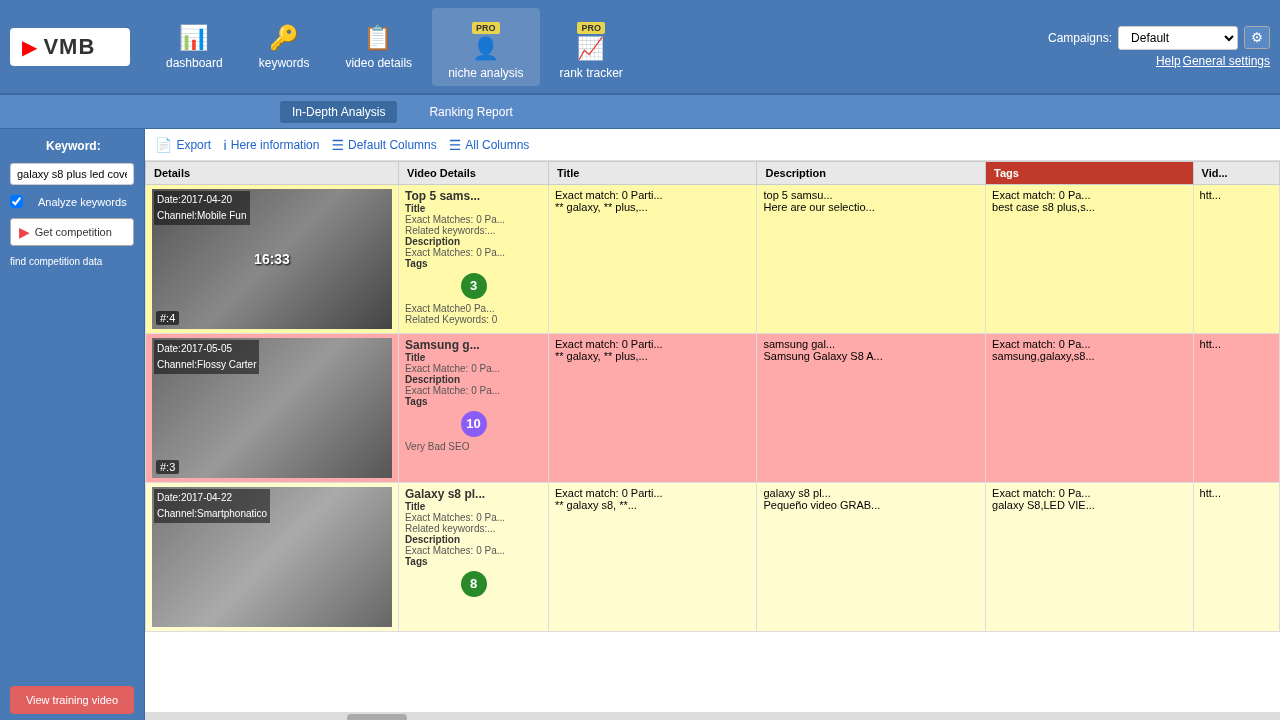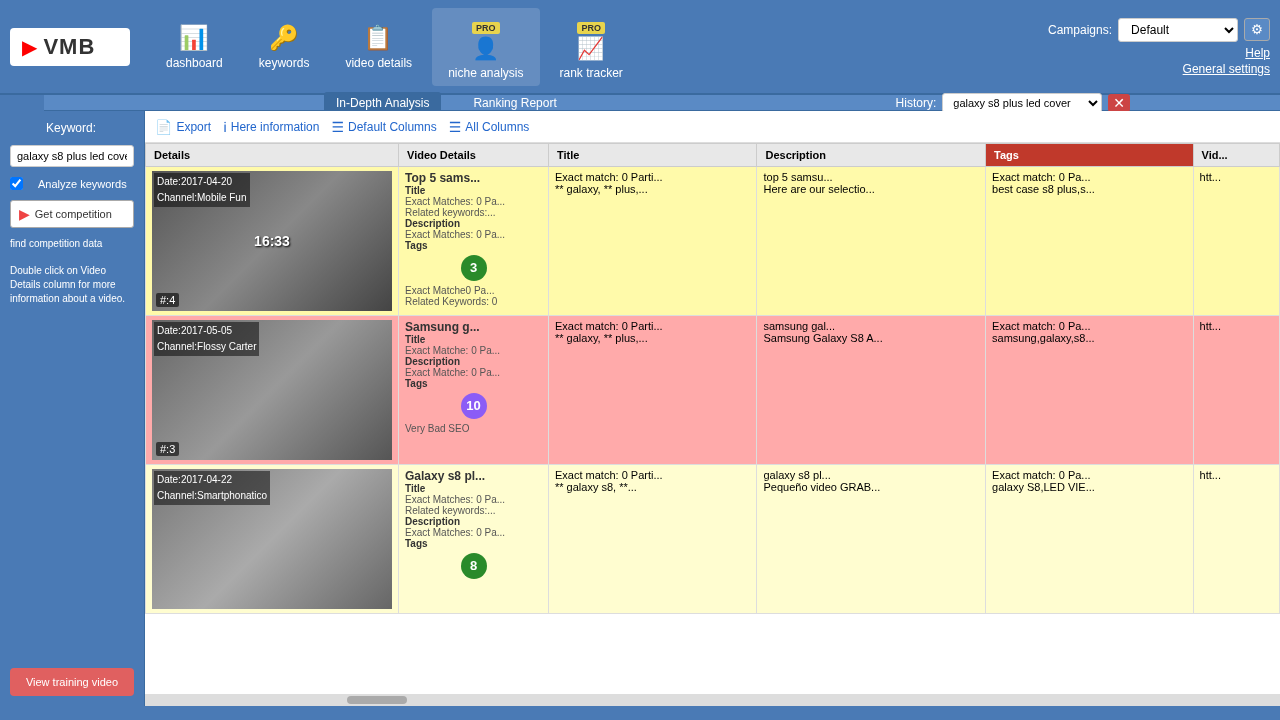--- a/index.html
+++ b/index.html
@@ -35,33 +35,32 @@
     }
     .top-right {
       margin-left: auto; display: flex; flex-direction: column; align-items: flex-end; gap: 4px;
     }
     .campaigns-row { display: flex; align-items: center; gap: 6px; color: white; }
     .campaigns-select {
       background: white; border: 1px solid #ccc; padding: 3px 8px;
       border-radius: 3px; font-size: 12px; min-width: 120px;
     }
     .gear-btn { background: #5a8ac5; border: 1px solid #aaa; padding: 3px 6px; border-radius: 3px; color: white; cursor: pointer; }
-    .top-links { display: flex; flex-direction: column; align-items: flex-end; gap: 2px; }
+    .top-links { display: flex; flex-direction: row; gap: 2px; }
     .top-link { color: white; font-size: 12px; cursor: pointer; text-decoration: underline; }
 
     
     .sub-nav {
       background: #5a8ac5;
-      height: 16px;
+      height: 34px;
       display: flex;
       align-items: center;
       padding: 0 150px 0 280px;
       gap: 20px;
       border-bottom: 1px solid #3a6a9f;
-      margin-left: 44px;
     }
     .sub-nav-item {
       color: white; font-size: 12px; cursor: pointer;
       padding: 4px 12px; border-radius: 3px;
     }
     .sub-nav-item.active { background: #3a6a9f; }
     .history-row {
       margin-left: auto; display: flex; align-items: center; gap: 6px; color: white;
     }
     .history-select {
@@ -79,21 +78,21 @@
     
     .sidebar {
       width: 145px;
       background: #4a7ab5;
       padding: 10px;
       display: flex;
       flex-direction: column;
       gap: 10px;
       border-right: 1px solid #3a6a9f;
     }
-    .keyword-label { color: white; font-size: 12px; font-weight: normal; padding-left: 36px; }
+    .keyword-label { color: white; font-size: 12px; font-weight: bold; padding-left: 36px; }
     .keyword-input {
       width: 100%; padding: 4px 6px; border: 1px solid #ccc;
       border-radius: 3px; font-size: 11px; background: white;
     }
     .checkbox-row { display: flex; align-items: center; gap: 15px; color: white; font-size: 11px; }
     .analyze-btn {
       background: white; border: 1px solid #aaa; padding: 5px 8px;
       border-radius: 3px; cursor: pointer; display: flex; align-items: center; gap: 5px;
       font-size: 11px; color: #333;
     }
@@ -238,44 +237,36 @@
     <div class="top-links">
       <span class="top-link">Help</span>
       <span class="top-link">General settings</span>
     </div>
   </div>
 </div>
 
 <div class="sub-nav">
   <div class="sub-nav-item active">In-Depth Analysis</div>
   <div class="sub-nav-item">Ranking Report</div>
-  <div class="history-row">
-    <span>History:</span>
-    <select class="history-select">
-      <option>galaxy s8 plus led cover</option>
-    </select>
-    <button class="history-clear">✕</button>
-  </div>
 </div>
 
 <div class="main-content">
 
   <div class="sidebar">
     <span class="keyword-label">Keyword:</span>
     <input class="keyword-input" type="text" value="galaxy s8 plus led cover" style="">
     <div class="checkbox-row">
       <input type="checkbox" checked="" style="">
       <span>Analyze keywords</span>
     </div>
     <button class="analyze-btn">
       <span class="play-icon">▶</span>
       <span>Get competition</span>
     </button>
     <div style="color: white; font-size:10px;">find competition data</div>
-    <div class="hint-text">Double click on Video Details column for more information about a video.</div>
     <button class="training-btn">View training video</button>
   </div>
 
   <div class="right-panel">
 
     <div class="toolbar">
       <span class="toolbar-btn">
         <span class="toolbar-icon">📄</span>
         <span>Export</span>
       </span>

